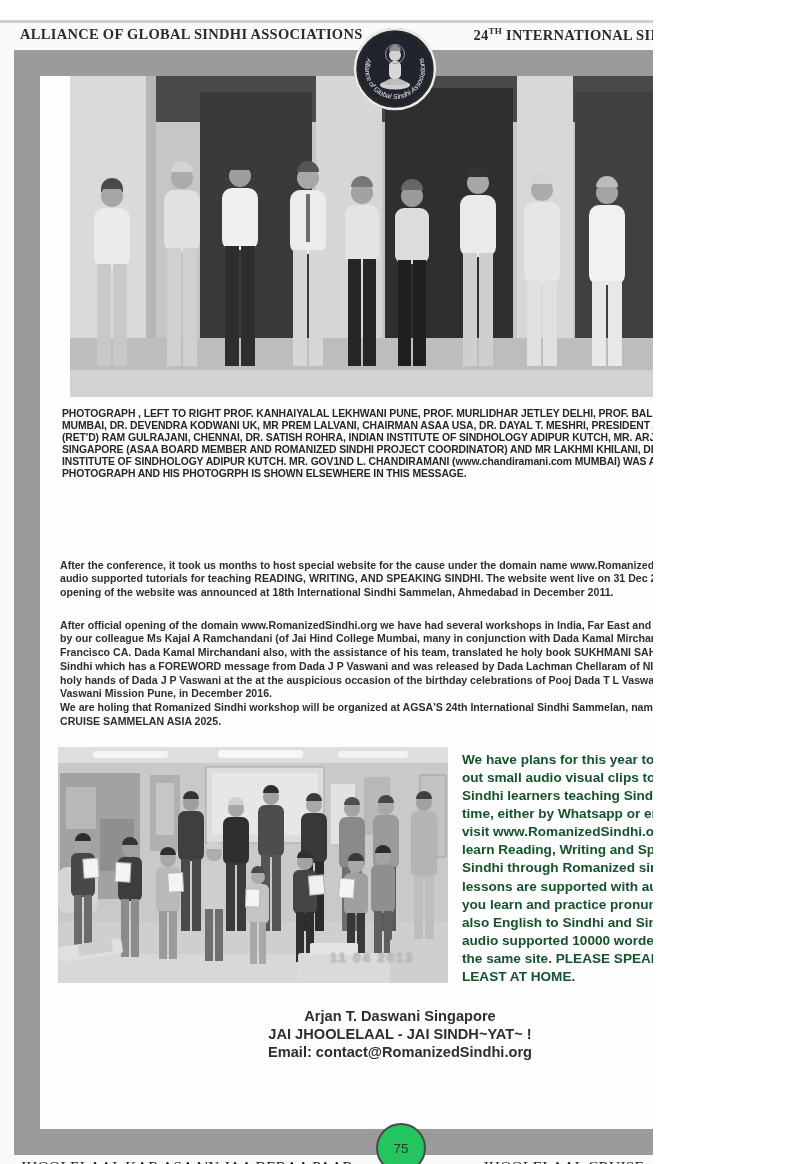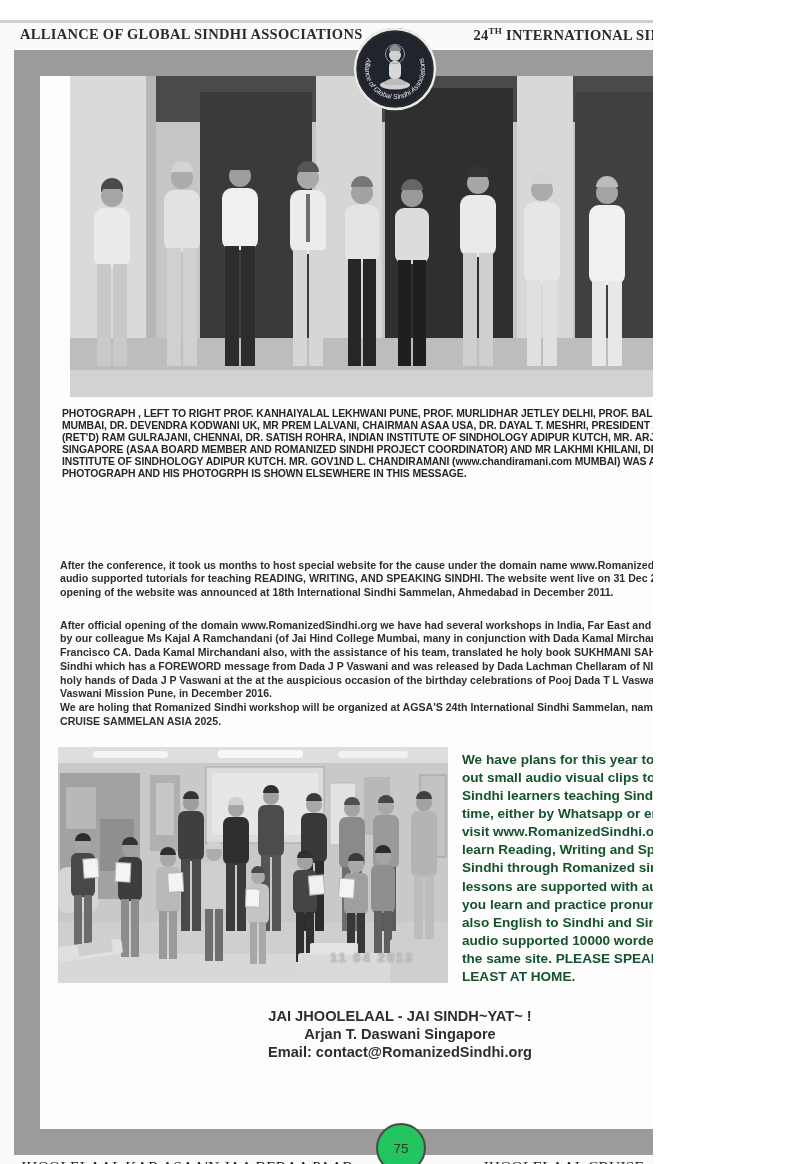--- a/index.html
+++ b/index.html
@@ -309,22 +309,22 @@
       <rect x="240" y="206" width="105" height="30" rx="3" fill="#dadada"></rect>
       <rect x="332" y="192" width="58" height="44" rx="3" fill="#cfcfcf"></rect>
       <rect x="252" y="196" width="48" height="12" rx="2" fill="#e3e3e3"></rect>
     </g>
   </svg>
   <span class="stamp">11 04 2013</span>
 
   <div class="side-text">We have plans for this year to make and send out small audio visual clips to world wide Sindhi learners  teaching Sindhi, from time to time, either by Whatsapp or emails.  Please visit www.RomanizedSindhi.org and self-learn Reading, Writing and Speaking of Sindhi through Romanized sindhi script, the lessons are supported with audio voice to let you learn and practice pronunciations.  View also English to Sindhi and Sindhi to English audio supported 10000 worded dictionary at the same site.   PLEASE SPEAK SINDHI AT LEAST AT HOME.</div>
 
   <div class="closing">
+    <div>Arjan T. Daswani Singapore</div>
     <div>JAI JHOOLELAAL -  JAI  SINDH~YAT~ !</div>
-    <div>Arjan T. Daswani Singapore</div>
     <div>Email:  contact@RomanizedSindhi.org</div>
   </div>
 
   <div class="page-badge">
     <span>75</span>
   </div>
 
   <div class="footer">
     <span>JHOOLELAAL KAR ASAA'N JAA BERAA PAAR</span>
     <span>JHOOLELAAL CRUISE • 17 - 25 JUNE 2017</span>

